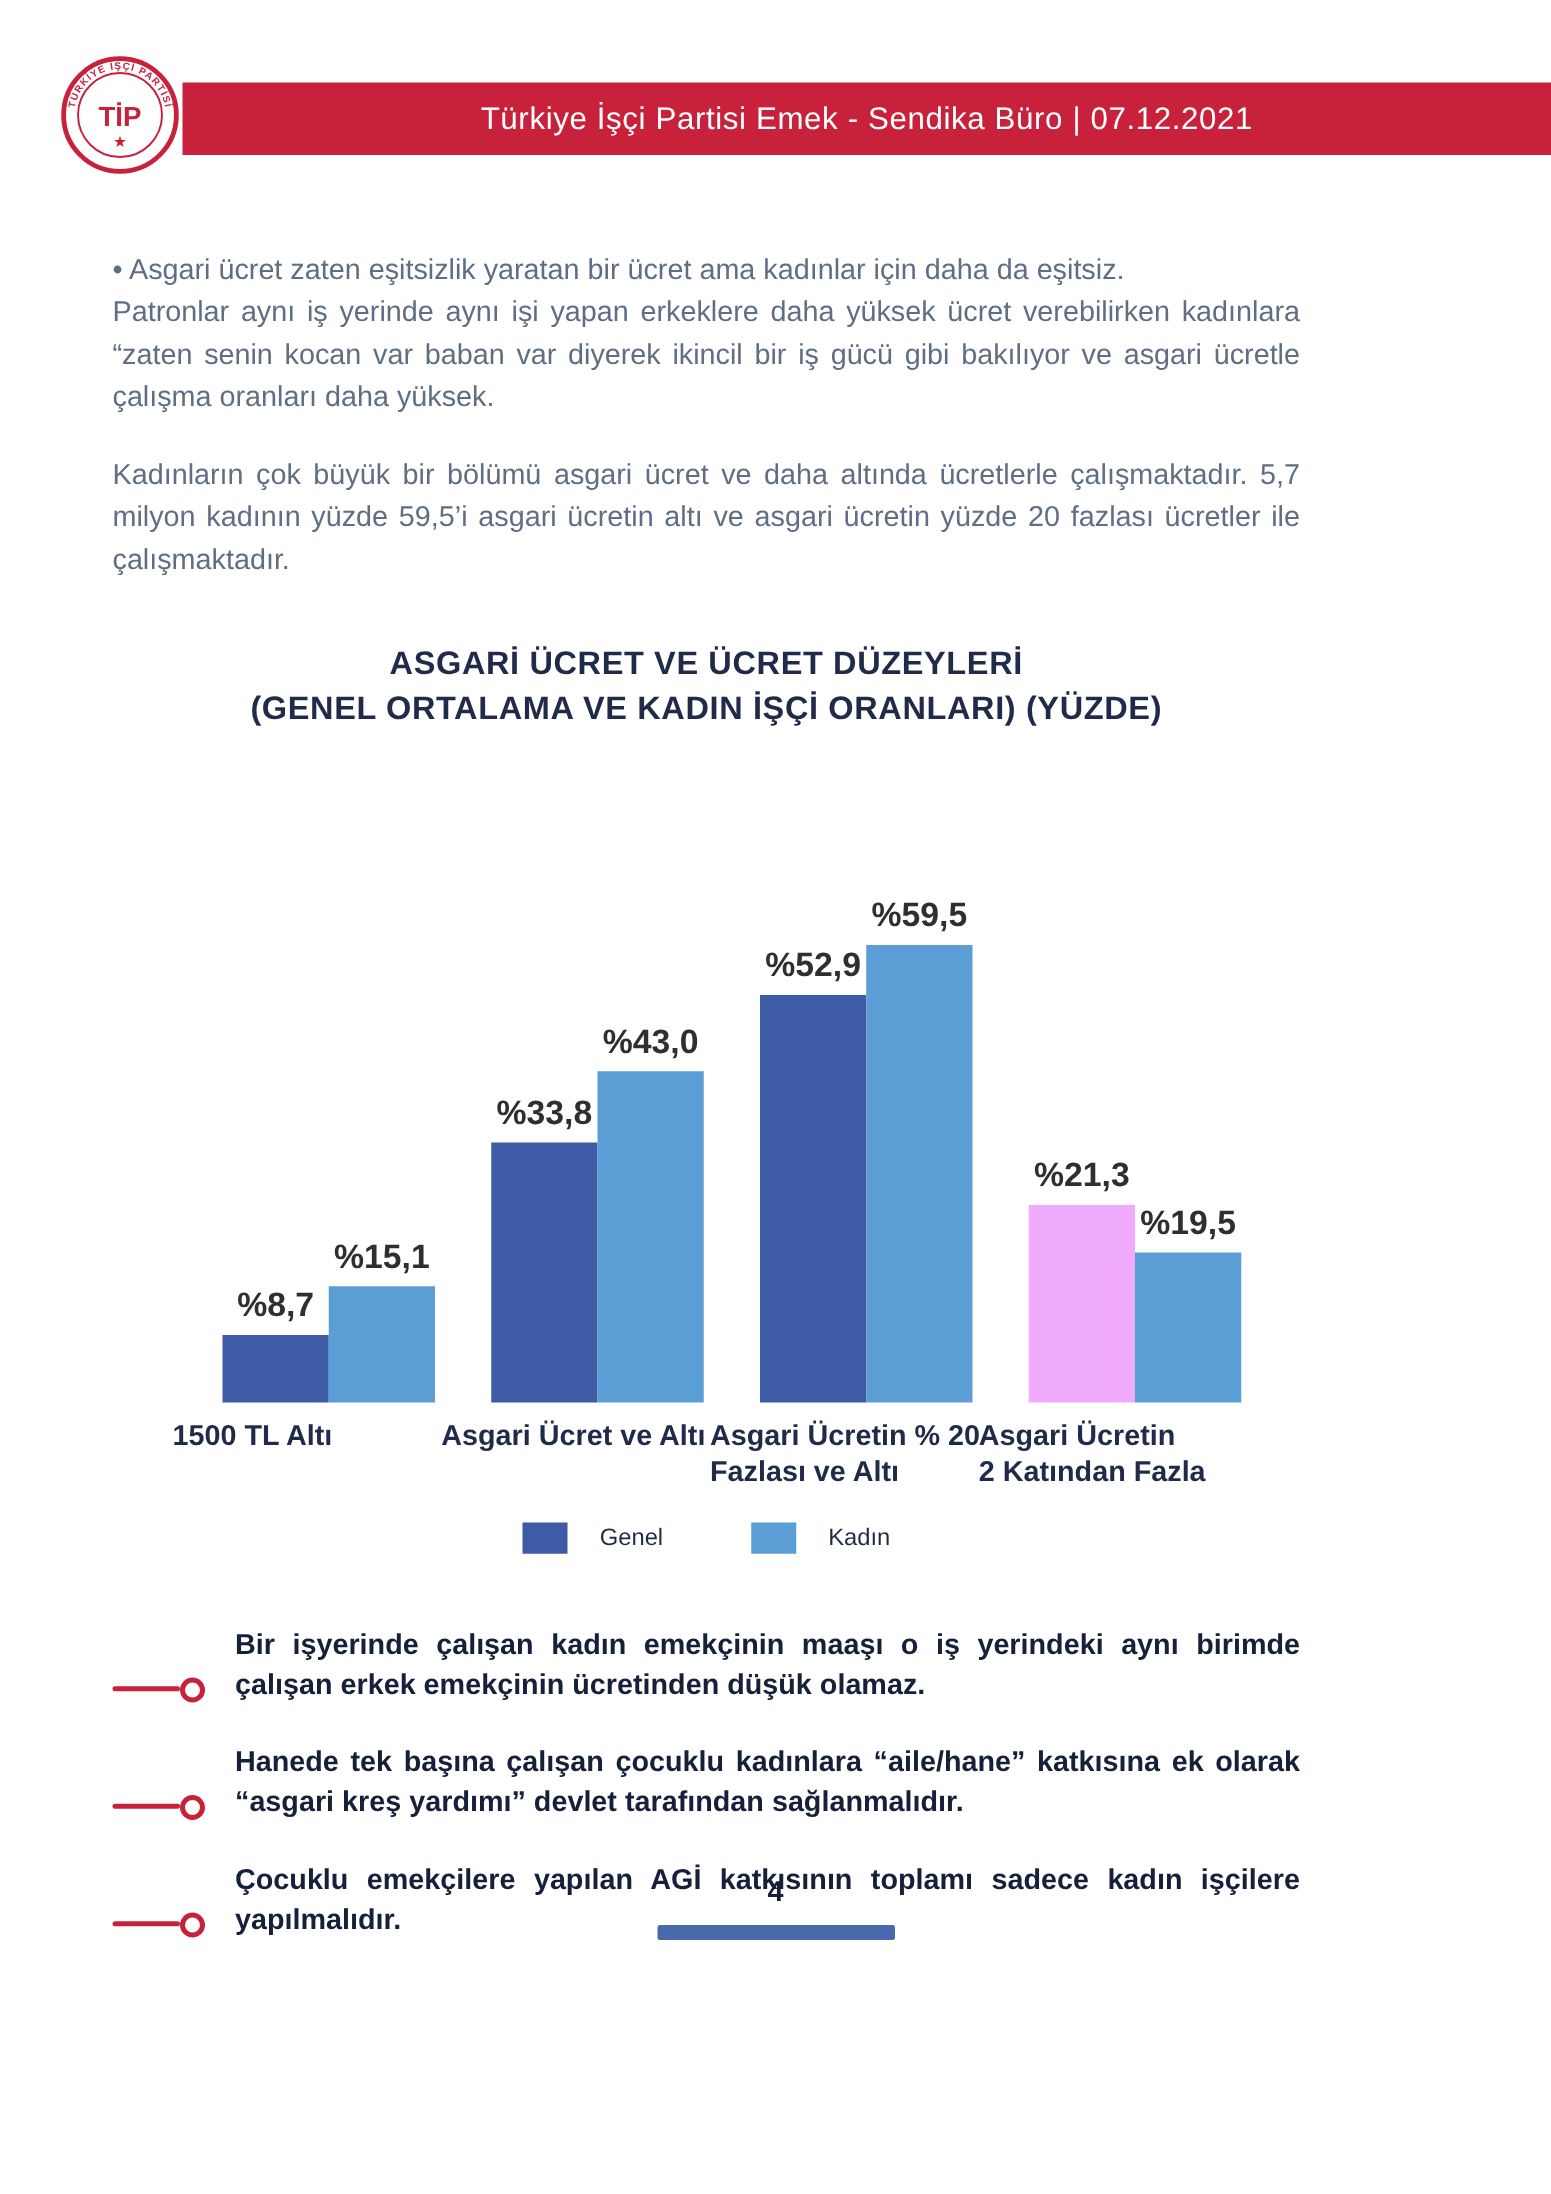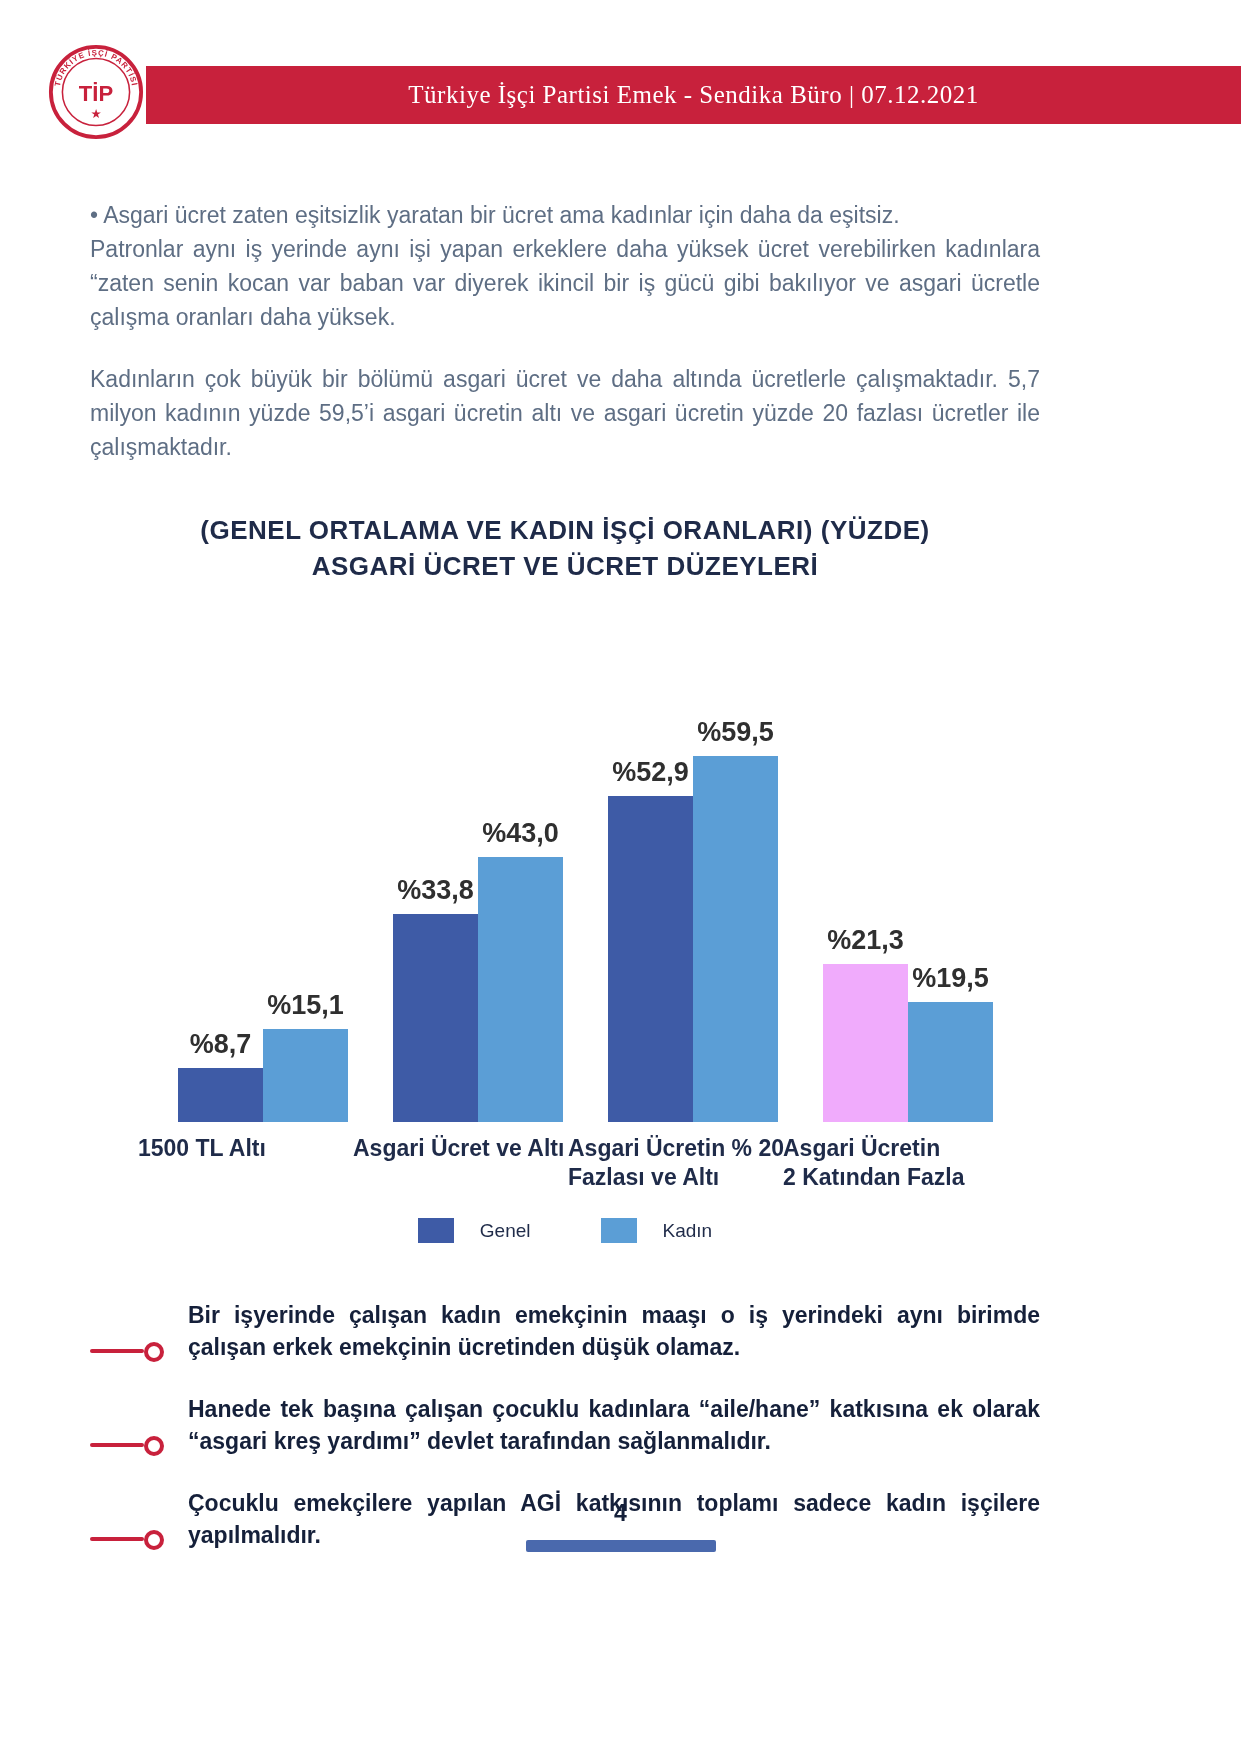--- a/index.html
+++ b/index.html
@@ -16,21 +16,21 @@
     background:#ffffff;
     font-family:"Liberation Sans",sans-serif;
     overflow:hidden;
   }
   
   .logo{position:absolute;left:48px;top:44px;width:96px;height:96px;}
   .redbar{
     position:absolute;left:146px;top:66px;right:0;height:58px;
     background:var(--red);
     display:flex;align-items:center;justify-content:center;
-    color:#ffffff;font-size:25px;letter-spacing:.5px;font-family:Liberation Serif, serif;
+    color:#ffffff;font-size:25px;letter-spacing:.5px;
   }
   
   main{position:absolute;left:90px;top:198px;width:950px;}
   .para{
     margin:0 0 28px 0;
     color:var(--body);
     font-size:23px;line-height:34px;
     text-align:justify;
   }
   .chart-title{
@@ -119,22 +119,22 @@
     <span>Türkiye İşçi Partisi Emek - Sendika Büro | 07.12.2021</span>
   </div>
 
   <main>
 
     <p class="para"><span>• Asgari ücret zaten eşitsizlik yaratan bir ücret ama kadınlar için daha da eşitsiz.</span><br><span>Patronlar aynı iş yerinde aynı işi yapan erkeklere daha yüksek ücret verebilirken kadınlara “zaten senin kocan var baban var diyerek ikincil bir iş gücü gibi bakılıyor ve asgari ücretle çalışma oranları daha yüksek.</span></p>
 
     <p class="para">Kadınların çok büyük bir bölümü asgari ücret ve daha altında ücretlerle çalışmaktadır. 5,7 milyon kadının yüzde 59,5’i asgari ücretin altı ve asgari ücretin yüzde 20 fazlası ücretler ile çalışmaktadır.</p>
 
     <div class="chart-title">
+      <div>ASGARİ ÜCRET VE ÜCRET DÜZEYLERİ</div>
       <div>(GENEL ORTALAMA VE KADIN İŞÇİ ORANLARI) (YÜZDE)</div>
-      <div>ASGARİ ÜCRET VE ÜCRET DÜZEYLERİ</div>
     </div>
 
     <div class="chart" id="chart">
         <div class="group">
           <div class="bars">
             <div class="bar" style="height: 54px; background: rgb(62, 91, 166);">
               <div class="bar-label">%8,7</div>
             </div>
             <div class="bar" style="height: 93px; background: rgb(91, 158, 214);">
               <div class="bar-label">%15,1</div>

